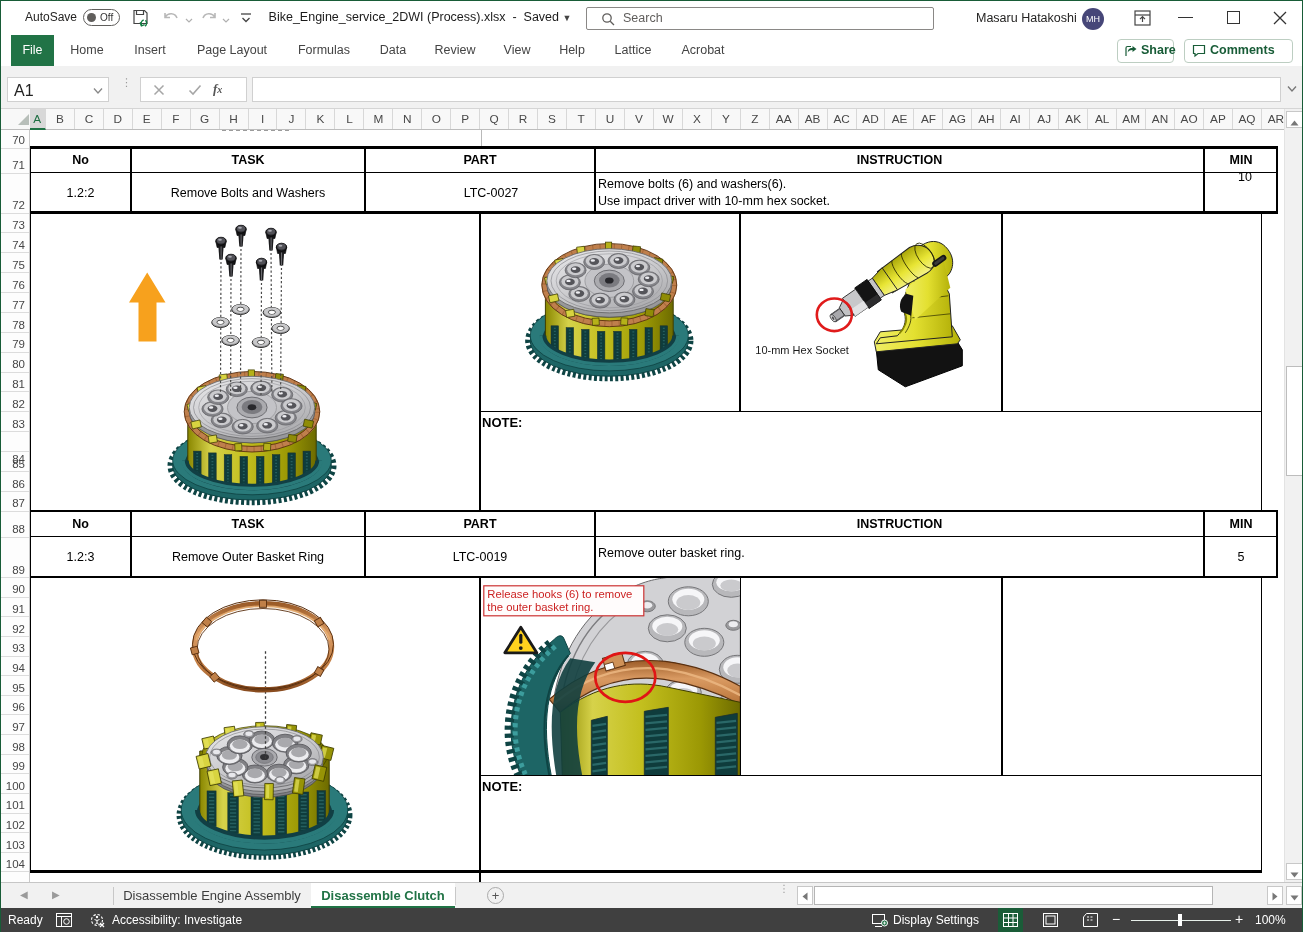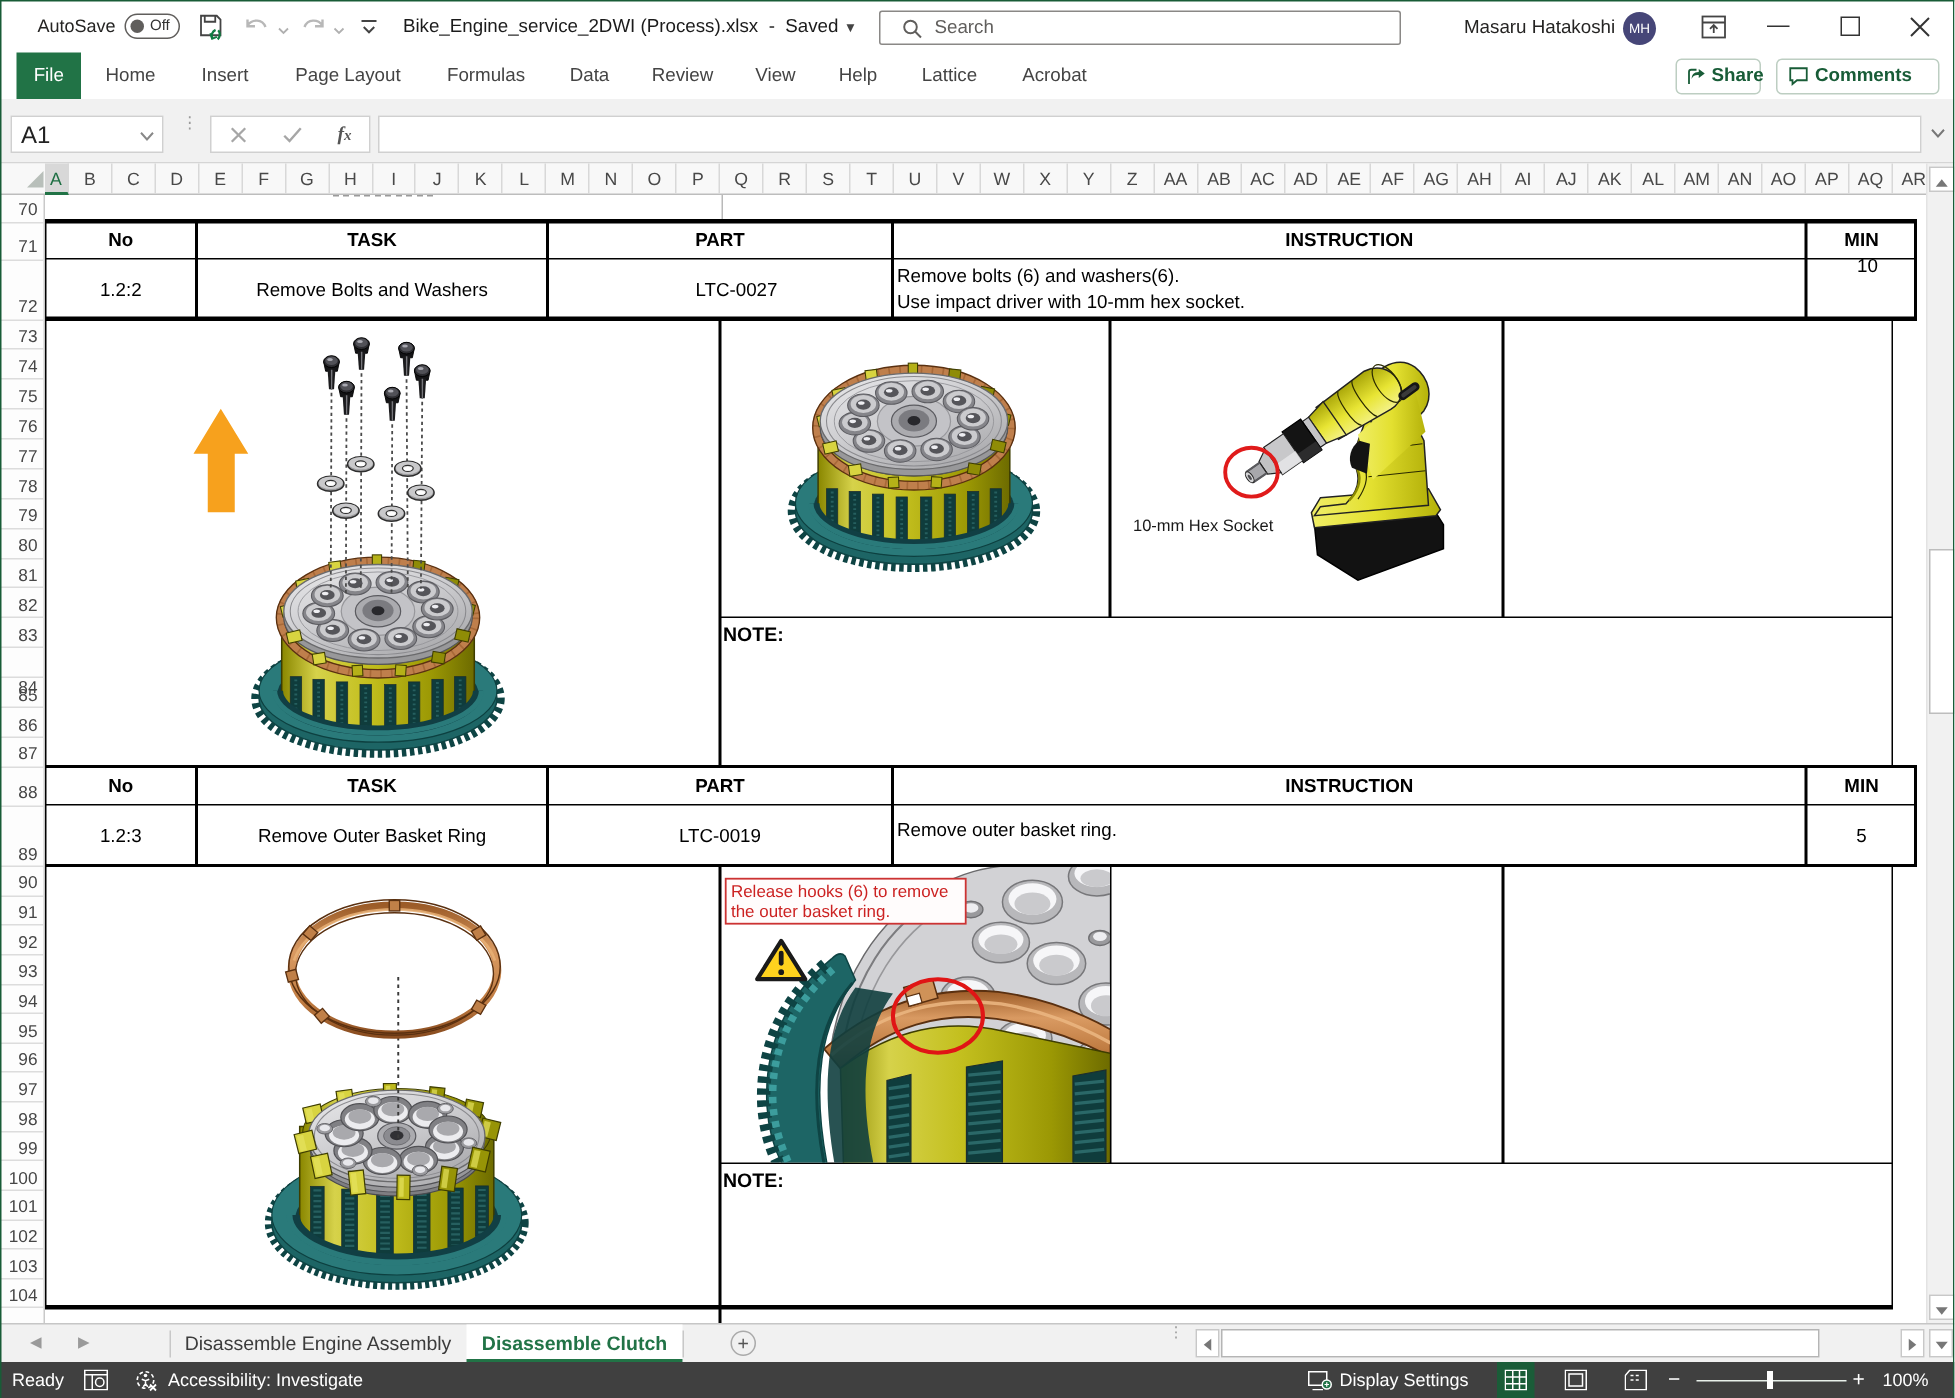--- a/index.html
+++ b/index.html
@@ -114,21 +114,21 @@
         </svg>
       </div>
 <div class="abs" style="left:121px;top:13px;width:3px;height:20px;color:#9a9a9a;font-size:11px;line-height:6px;">⋮</div>
 <div class="fbox" style="left:140px;top:11px;width:107px;height:25px;">
         <svg class="abs" style="left:12px;top:6px;" width="12" height="12" viewBox="0 0 12 12">
           <path d="M1.5 1.5 L10.5 10.5 M10.5 1.5 L1.5 10.5" stroke="#a6a6a6" stroke-width="1.5"></path>
         </svg>
         <svg class="abs" style="left:47px;top:6px;" width="14" height="12" viewBox="0 0 14 12">
           <path d="M1.5 6.5 L5 10 L12.5 1.5" fill="none" stroke="#a6a6a6" stroke-width="1.6"></path>
         </svg>
-        <div class="abs" style="left:84px;top:3px;font-size:13px;font-style:italic;font-family:'Liberation Serif',serif;color:#555;font-weight:bold;">f<span style="font-size:10px;">x</span></div>
+        <div class="abs" style="left:72px;top:3px;font-size:13px;font-style:italic;font-family:'Liberation Serif',serif;color:#555;font-weight:bold;">f<span style="font-size:10px;">x</span></div>
       </div>
 <div class="fbox" style="left:252px;top:11px;width:1029px;height:25px;"></div>
 <svg class="abs" style="left:1287px;top:19px;" width="10" height="8" viewBox="0 0 10 8">
         <path d="M1 1.5 L5 6 L9 1.5" fill="none" stroke="#777" stroke-width="1.3"></path>
       </svg>
 </div>
 <div id="colhead" class="abs">
 <svg class="abs" style="left:17px;top:4px;" width="13" height="13" viewBox="0 0 13 13">
         <path d="M12 1 V12 H1 Z" fill="#b8bfba"></path>
       </svg>

